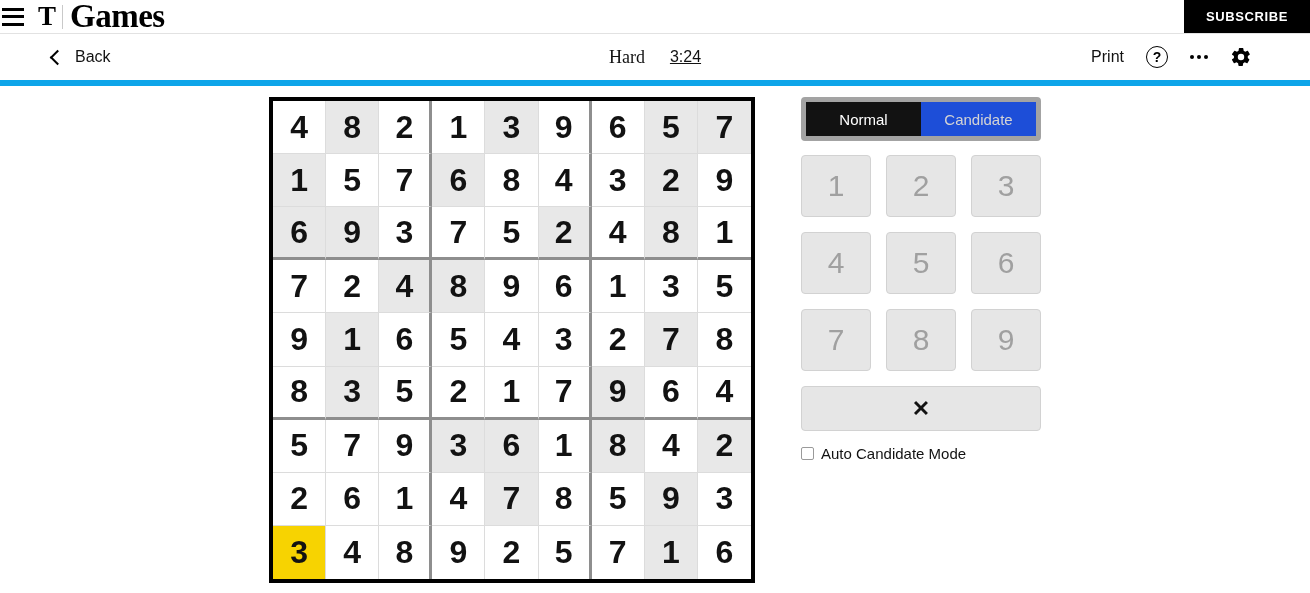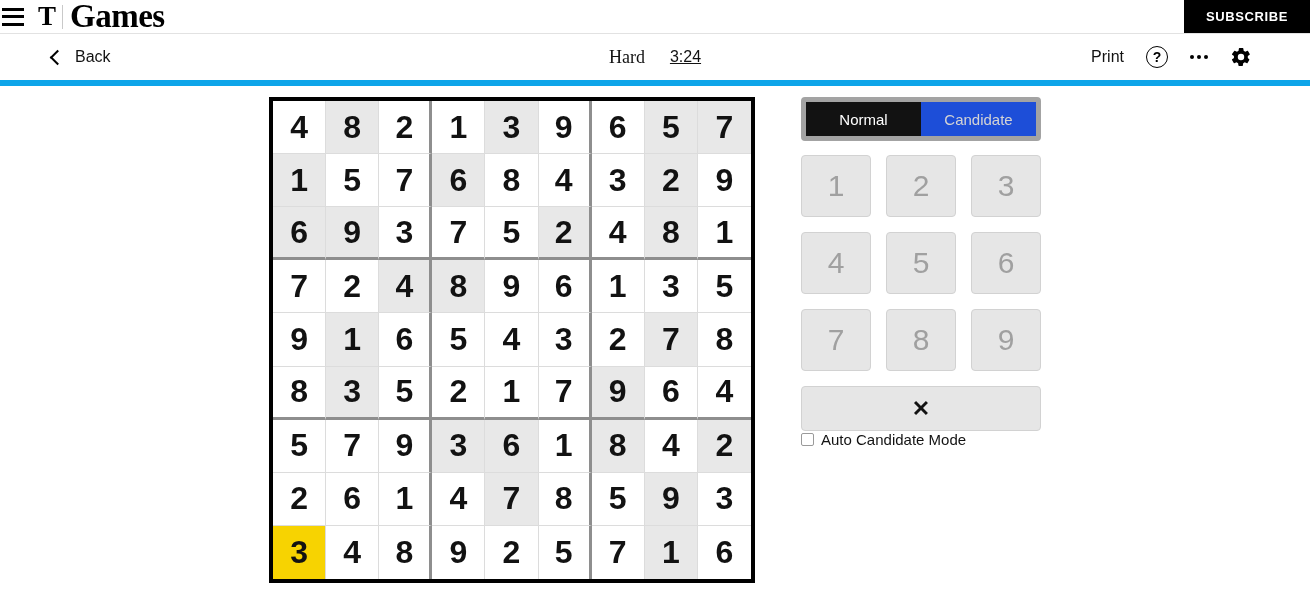--- a/index.html
+++ b/index.html
@@ -242,20 +242,21 @@
     background: #e6e6e6;
     border: 1px solid #d2d2d2;
     border-radius: 4px;
     display: flex;
     align-items: center;
     justify-content: center;
     cursor: pointer;
   }
   .erase-x { font-size: 22px; font-weight: 700; color: #121212; line-height: 1; }
   .auto-row {
+    margin-top: 14px;
     display: flex;
     align-items: center;
     gap: 7px;
   }
   .auto-check {
     width: 13px; height: 13px;
     border: 1px solid #9a9a9a;
     border-radius: 2px;
     background: #fff;
     cursor: pointer;

